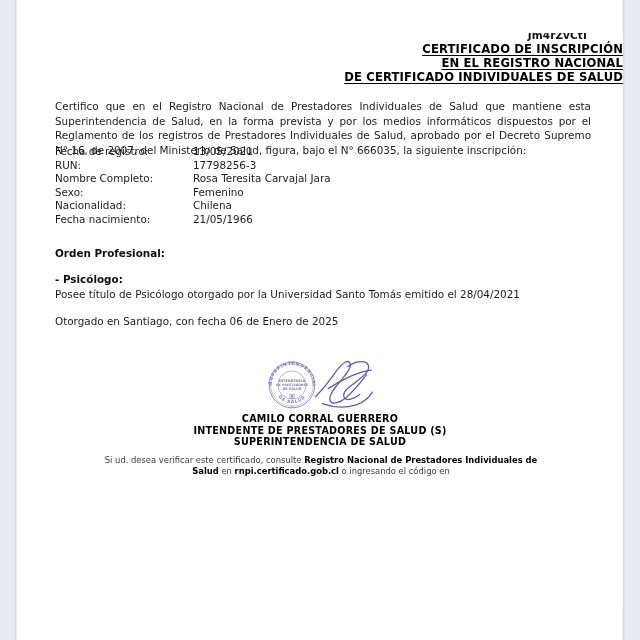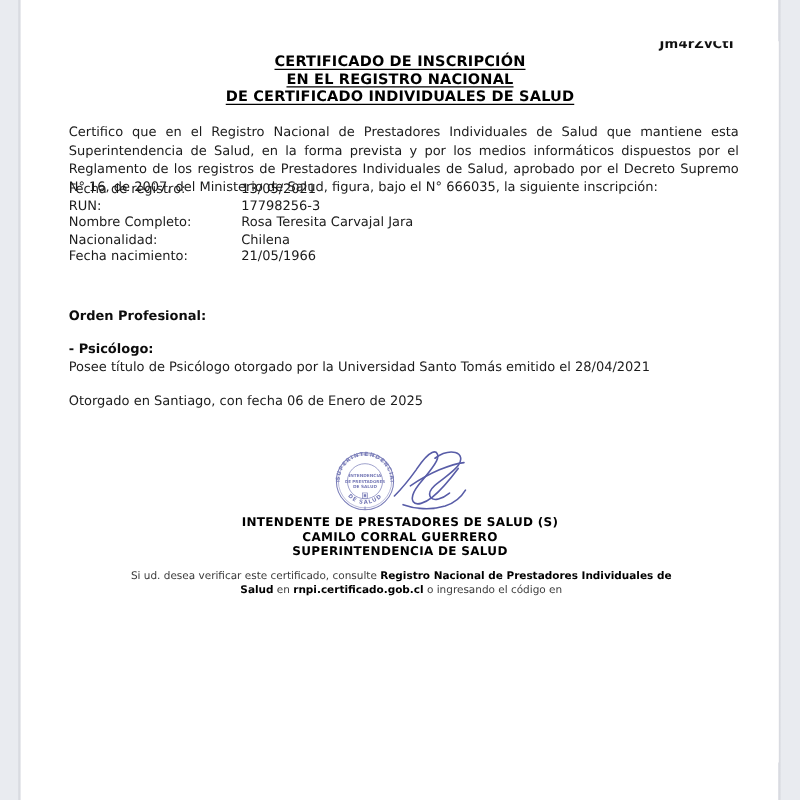--- a/index.html
+++ b/index.html
@@ -47,21 +47,21 @@
     letter-spacing: 0.1px;
     white-space: nowrap;
   }
 
   
   .title-block {
     position: absolute;
     top: 9px;
     left: 0;
     width: 606px;
-    text-align: center;
+    text-align: right;
   }
   .title-line {
     font-family: "DejaVu Sans", sans-serif;
     font-weight: bold;
     font-size: 11.6px;
     line-height: 14.2px;
     color: #000000;
     letter-spacing: 0.15px;
     text-decoration: underline;
     text-underline-offset: 1.5px;
@@ -212,20 +212,24 @@
           <td class="lbl">Fecha de registro:</td>
           <td class="val">13/05/2021</td>
         </tr>
         <tr>
           <td class="lbl">RUN:</td>
           <td class="val">17798256-3</td>
         </tr>
         <tr>
           <td class="lbl">Nombre Completo:</td>
           <td class="val">Rosa Teresita Carvajal Jara</td>
+        </tr>
+        <tr>
+          <td class="lbl">Sexo:</td>
+          <td class="val">Femenino</td>
         </tr>
         <tr>
           <td class="lbl">Nacionalidad:</td>
           <td class="val">Chilena</td>
         </tr>
         <tr>
           <td class="lbl">Fecha nacimiento:</td>
           <td class="val">21/05/1966</td>
         </tr>
       </tbody>
@@ -271,21 +275,21 @@
                    C68,64 80,50 92,34"></path>
           <path d="M26,58 C38,50 52,42 66,36 C78,31 90,27 100,26"></path>
           <path d="M60,20 C68,14 78,10 88,12 C96,14 98,22 92,30
                    C86,38 74,46 64,54 C56,60 50,68 54,74 C58,80 70,76 80,68"></path>
           <path d="M16,84 C32,90 54,92 74,86 C86,82 96,74 102,64"></path>
         </g>
       </svg>
     </div>
 
     <div class="signer-block">
+      <div class="signer-line">CAMILO CORRAL GUERRERO</div>
       <div class="signer-line">INTENDENTE DE PRESTADORES DE SALUD (S)</div>
-      <div class="signer-line">CAMILO CORRAL GUERRERO</div>
       <div class="signer-line">SUPERINTENDENCIA DE SALUD</div>
     </div>
 
     <div class="footer-note"><span>Si ud. desea verificar este certificado, consulte </span><b>Registro Nacional de Prestadores Individuales de Salud</b><span> en </span><b>rnpi.certificado.gob.cl</b><span> o ingresando el código en</span><br></div>
 
   </div>
 </div>
 
 </body></html>

